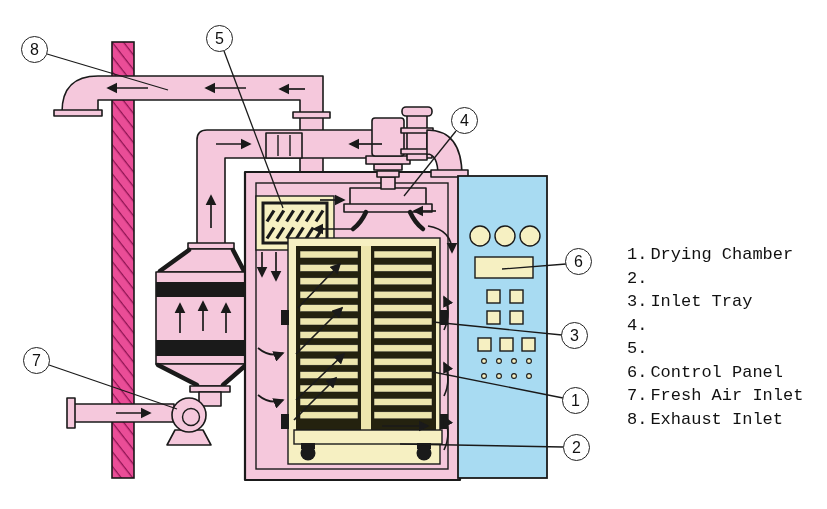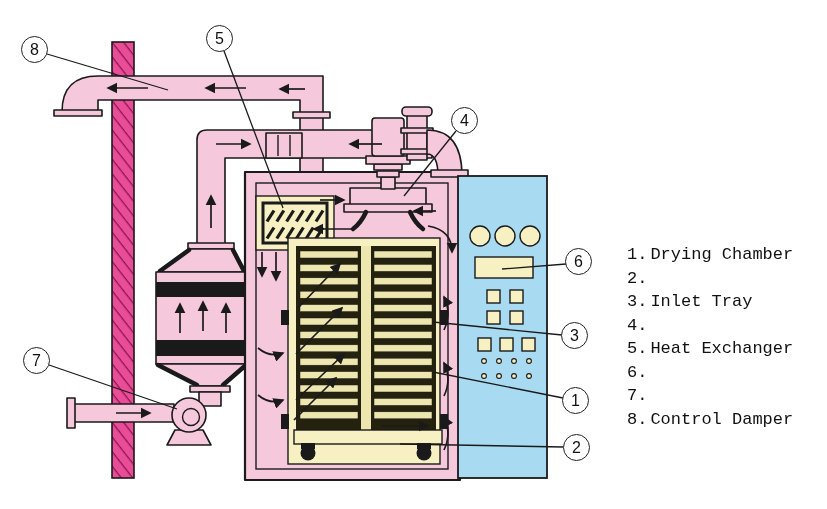--- a/index.html
+++ b/index.html
@@ -256,27 +256,28 @@
       </div>
   <div class="legend-row">
         <span class="legend-num">3.</span>
         <span>Inlet Tray</span>
       </div>
   <div class="legend-row">
         <span class="legend-num">4.</span>
       </div>
   <div class="legend-row">
         <span class="legend-num">5.</span>
-        <span>Heat Exchanger</span>
       </div>
   <div class="legend-row">
         <span class="legend-num">6.</span>
+        <span>Control Panel</span>
       </div>
   <div class="legend-row">
         <span class="legend-num">7.</span>
+        <span>Fresh Air Inlet</span>
       </div>
   <div class="legend-row">
         <span class="legend-num">8.</span>
-        <span>Control Damper</span>
+        <span>Exhaust Inlet</span>
       </div>
 </div>
 
 </div>
 
 </body></html>

